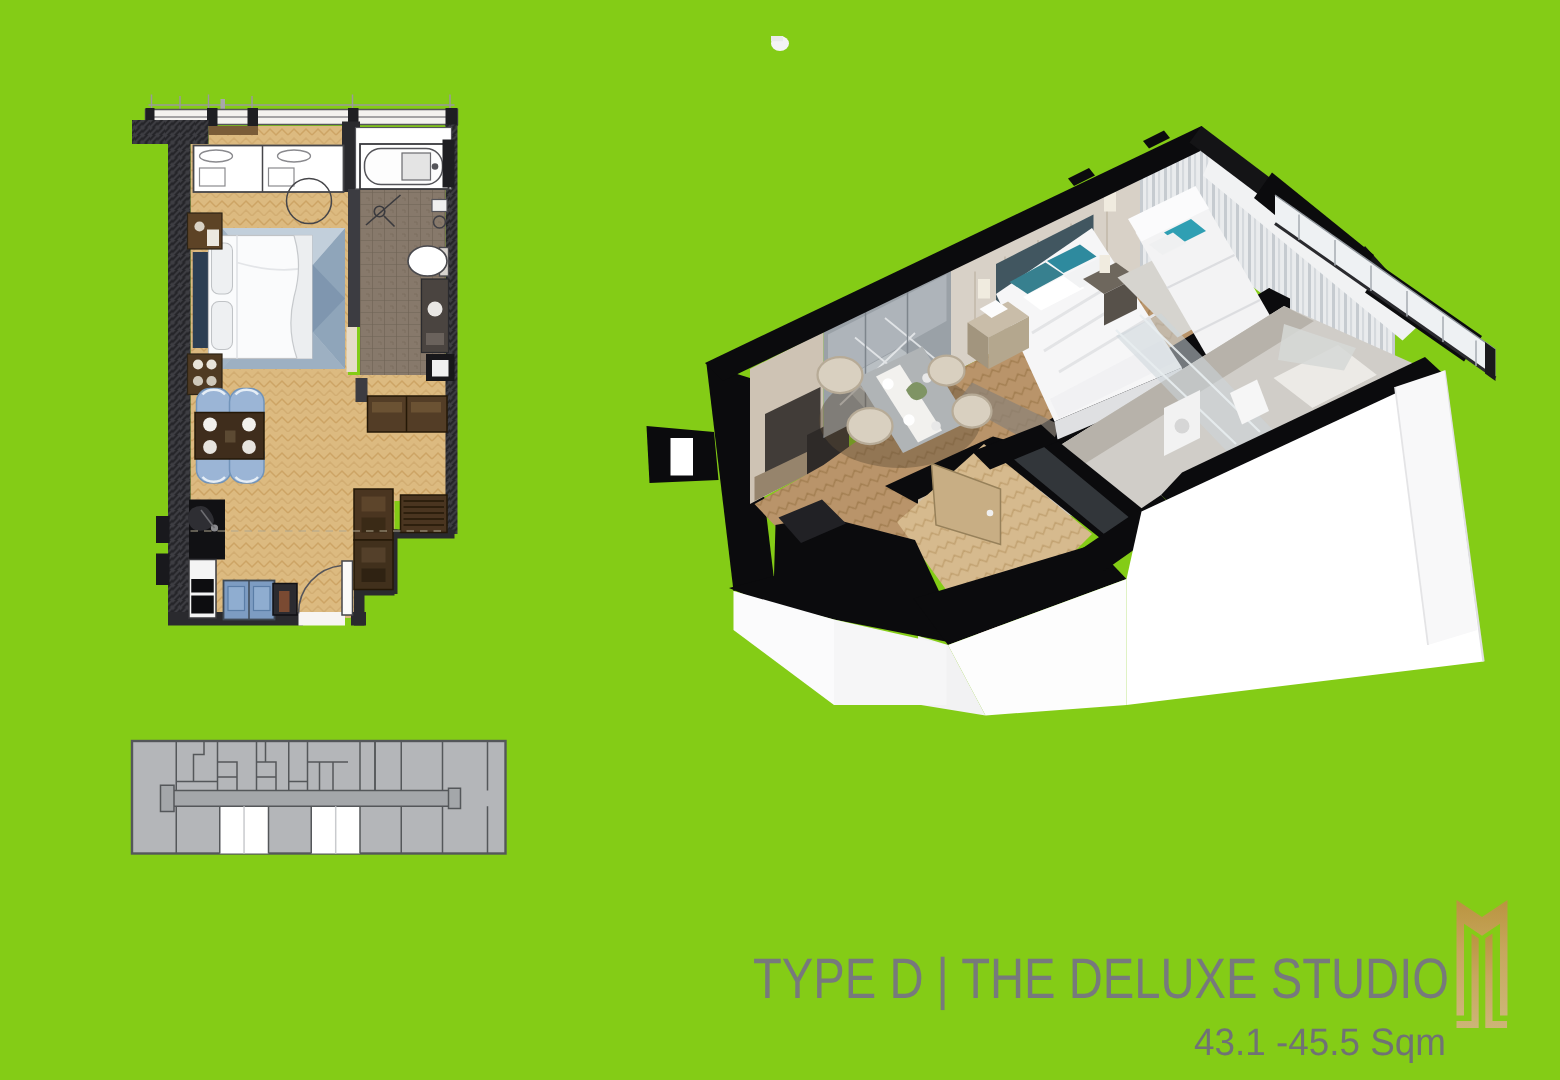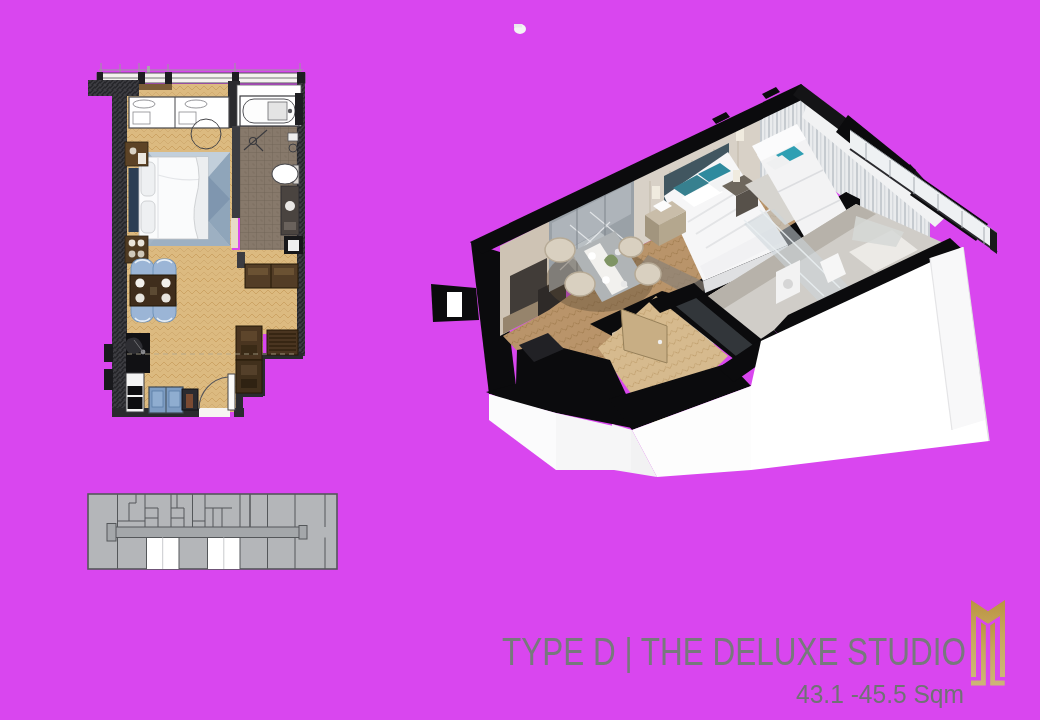--- a/index.html
+++ b/index.html
@@ -1,16 +1,16 @@
 <!DOCTYPE html>
 <html><head>
 <meta charset="utf-8">
 <style>
 html,body{margin:0;padding:0;background:#ffffff;}
-#canvas{position:relative;width:1040px;height:720px;background:#d946ef;overflow:hidden;font-family:"Liberation Sans",sans-serif;}
+#canvas{position:relative;width:1040px;height:720px;background:#84cc16;overflow:hidden;font-family:"Liberation Sans",sans-serif;}
 svg{position:absolute;left:0;top:0;}
 </style>
 </head>
 <body>
 <div id="canvas">
 <svg width="1040" height="720" viewBox="0 0 1040 720">
 <defs>
 <pattern id="wood2d" width="16" height="12" patternUnits="userSpaceOnUse">
 <rect width="16" height="12" fill="#dcba80"></rect>
 <path d="M0,6 L4,2 L8,6 L12,2 L16,6" stroke="#cda465" stroke-width="1" fill="none"></path>

